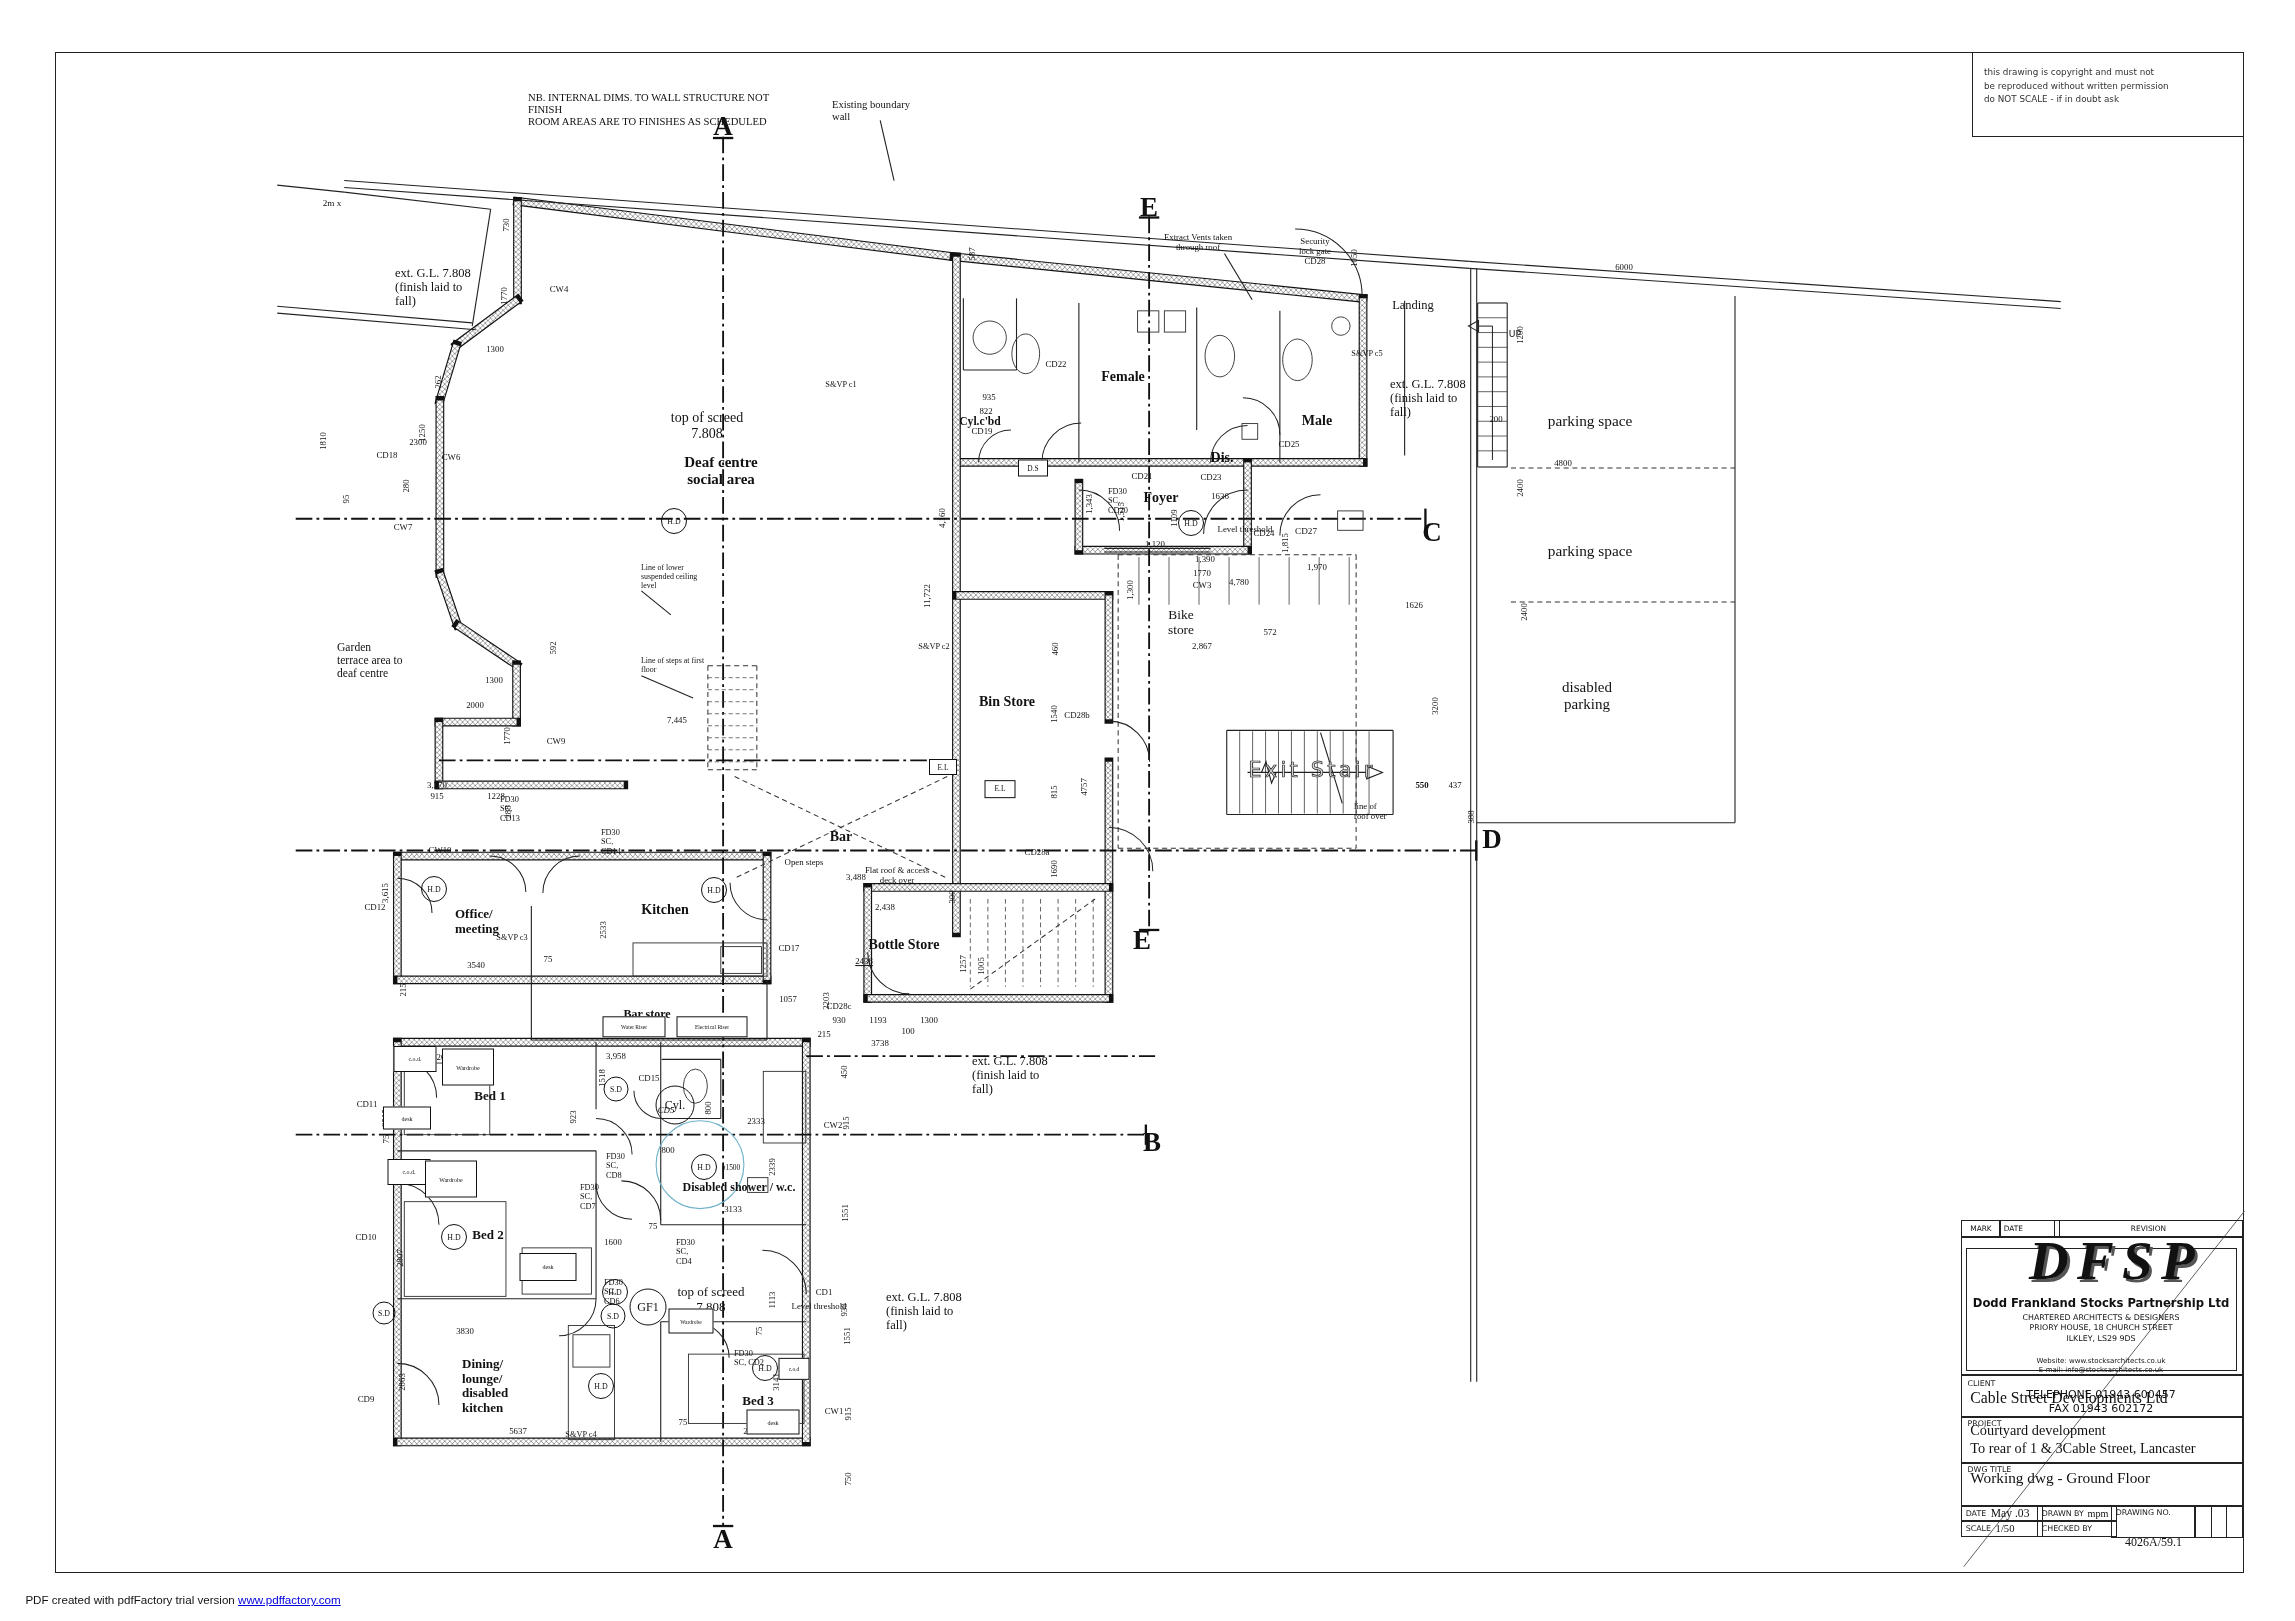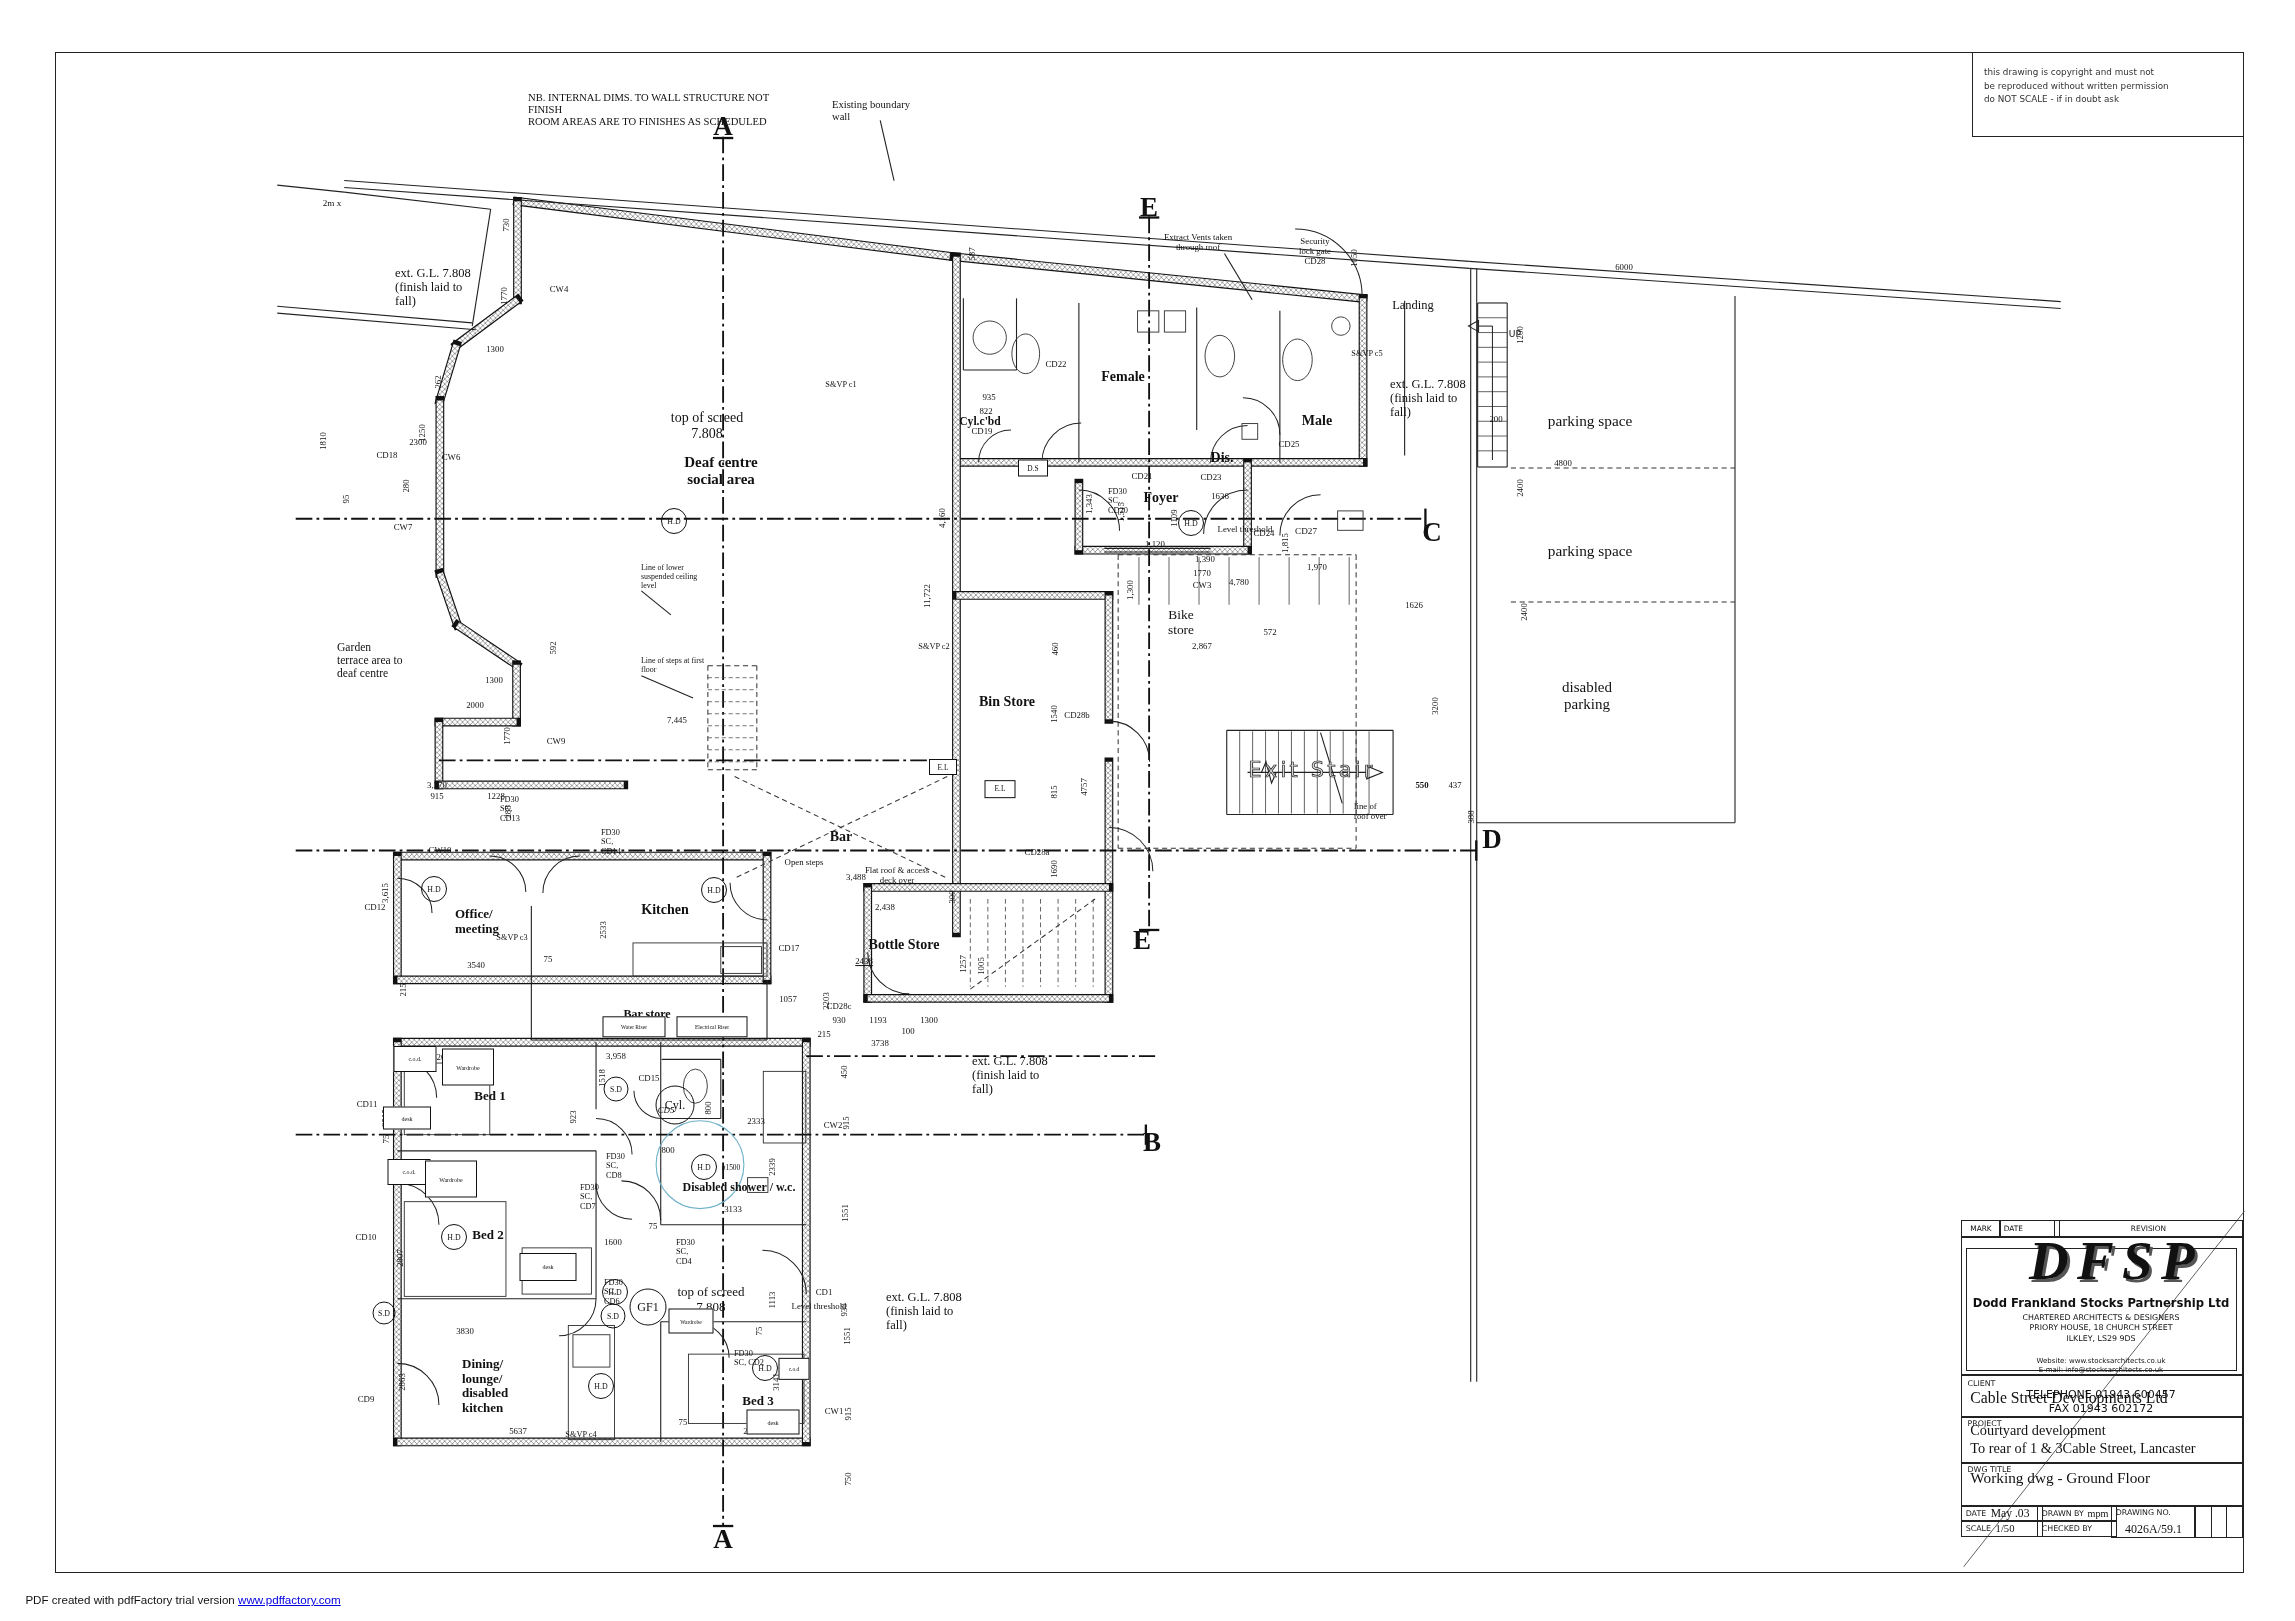--- a/index.html
+++ b/index.html
@@ -984,21 +984,21 @@
     <div class="tb-cell" style="left:2037px;top:1505px;width:74px;height:15.3px;font-size:7px;display:flex;align-items:center;padding-left:3.7px;gap:3.7px;">
       <span class="tb-label">DRAWN BY</span>
         <span class="tb-serif" style="font-size:10.2px;">mpm</span>
     </div>
     <div class="tb-cell" style="left:2037px;top:1520px;width:74px;height:15.3px;font-size:7px;display:flex;align-items:center;padding-left:3.7px;gap:3.7px;">
       <span class="tb-label">CHECKED BY</span>
         <span class="tb-serif"></span>
     </div>
     <div class="tb-cell" style="left:2111px;top:1505px;width:83px;height:30.5px;font-size:7px;">
       <div class="tb-label" style="margin:1.8px 0 0 3.7px;">DRAWING NO.</div>
-      <div class="tb-serif" style="font-size:12px;text-align:center;margin-top:5px;"><span>4026A/59.1</span></div>
+      <div class="tb-serif" style="font-size:12px;text-align:center;margin-top:18px;"><span>4026A/59.1</span></div>
     </div>
     <div class="tb-cell" style="left:2194px;top:1505px;width:47px;height:30.5px;">
       <div style="position:absolute;left:33%;top:0;width:0.9px;height:100%;background:#222;"></div>
       <div style="position:absolute;left:66%;top:0;width:0.9px;height:100%;background:#222;"></div>
     </div>
   </div>
 
   <div id="footer">
     <span>PDF created with pdfFactory trial version </span><a href="#">www.pdffactory.com</a>
   </div>

